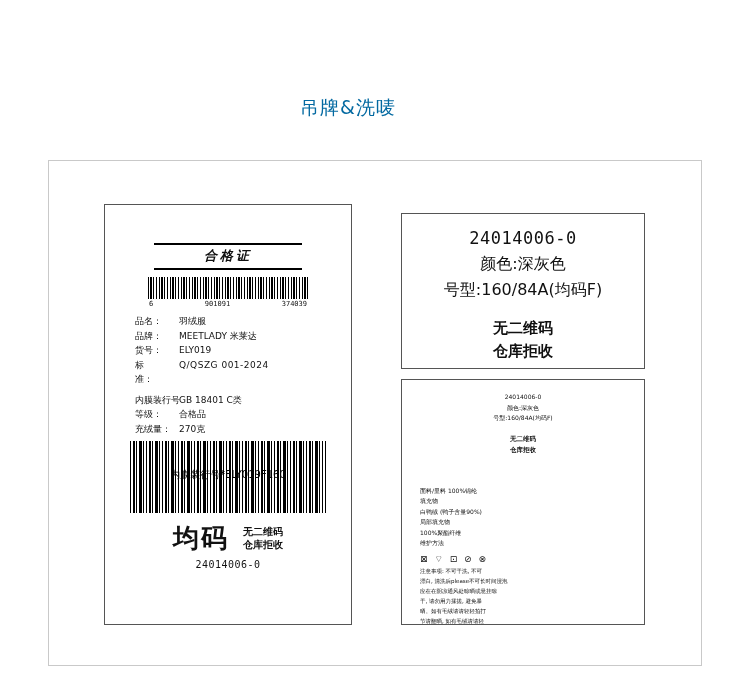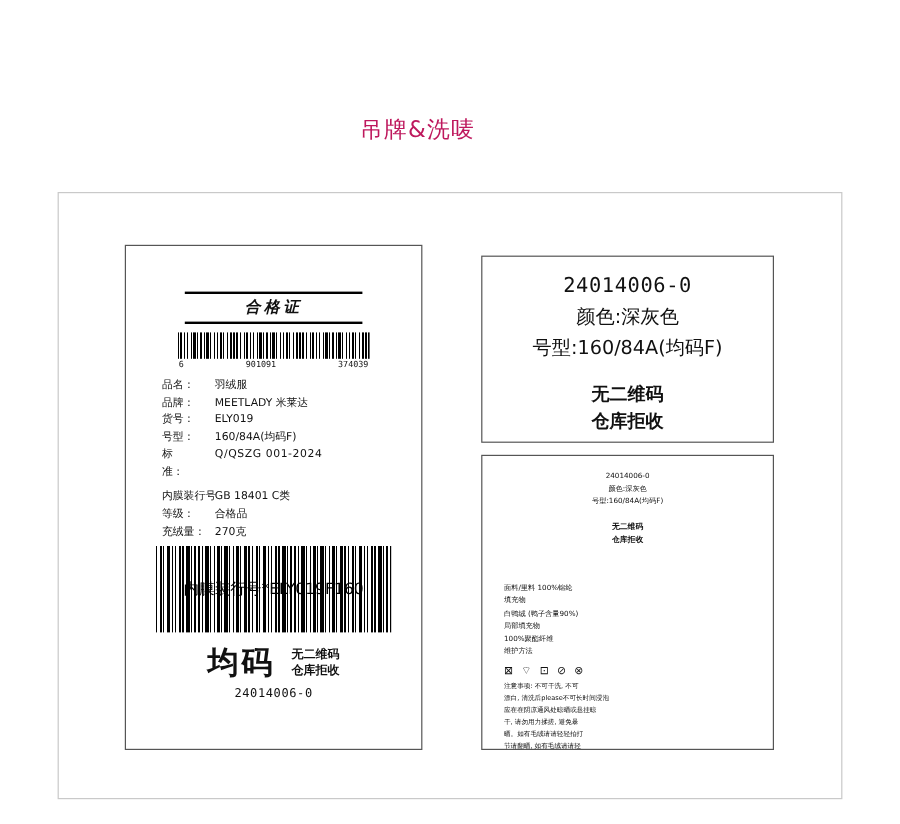--- a/index.html
+++ b/index.html
@@ -15,21 +15,21 @@
     width: 750px; height: 687px;
     background: #ffffff;
     overflow: hidden;
   }
   .page-title {
     position: absolute;
     top: 95px; left: 0; width: 696px;
     text-align: center;
     font-size: 19px;
     letter-spacing: 1px;
-    color: #be185d;
+    color: #0369a1;
     font-family: "DejaVu Sans", sans-serif;
   }
   .outer-frame {
     position: absolute;
     left: 48px; top: 160px;
     width: 654px; height: 506px;
     border: 1px solid #c9c9c9;
     background: #fff;
   }
 
@@ -101,21 +101,21 @@
       #000 3px, #000 5px, #fff 5px, #fff 6px,
       #000 6px, #000 7px, #fff 7px, #fff 9px,
       #000 9px, #000 12px, #fff 12px, #fff 13px,
       #000 13px, #000 14px, #fff 14px, #fff 16px);
   }
   .barcode-overlay-text {
     position: absolute;
     left: 0; right: 0;
     top: 27px;
     text-align: center;
-    font-size: 13px;
+    font-size: 10px;
     font-family: "DejaVu Sans", sans-serif;
     color: #000;
     background: transparent;
   }
   .size-row {
     display: flex;
     align-items: center;
     justify-content: center;
     margin-top: 8px;
     gap: 14px;
@@ -252,24 +252,20 @@
           <span class="flabel">品名：</span>
           <span class="fval">羽绒服</span>
         </div>
         <div class="frow">
           <span class="flabel">品牌：</span>
           <span class="fval">MEETLADY 米莱达</span>
         </div>
         <div class="frow">
           <span class="flabel">货号：</span>
           <span class="fval">ELY019</span>
-        </div>
-        <div class="frow">
-          <span class="flabel">号型：</span>
-          <span class="fval">160/84A(均码F)</span>
         </div>
 
         <div class="std-row">
           <span class="std-label">标</span>
           <span class="std-val">Q/QSZG 001-2024</span>
         </div>
         <div class="std-row">
           <span class="std-label">准：</span>
           <span class="std-val std-sub"></span>
         </div>

